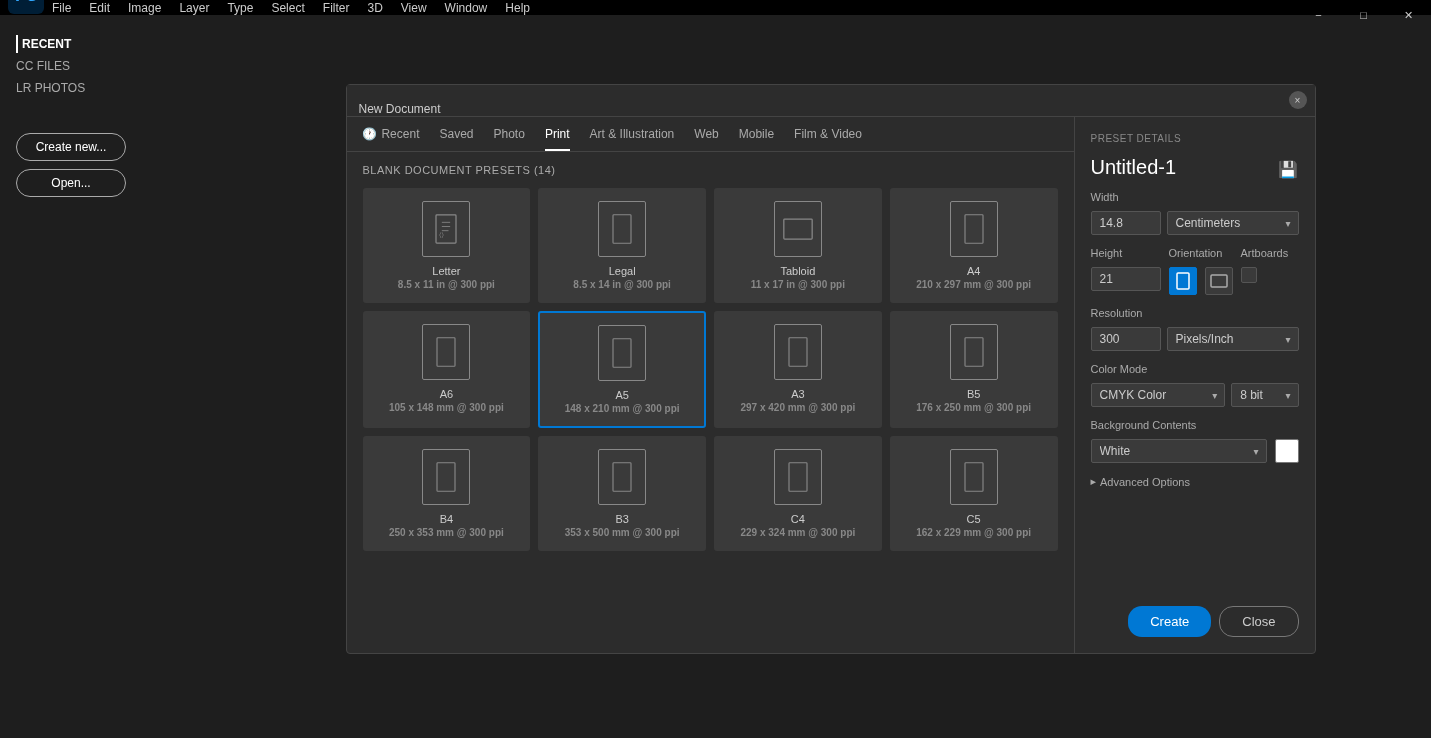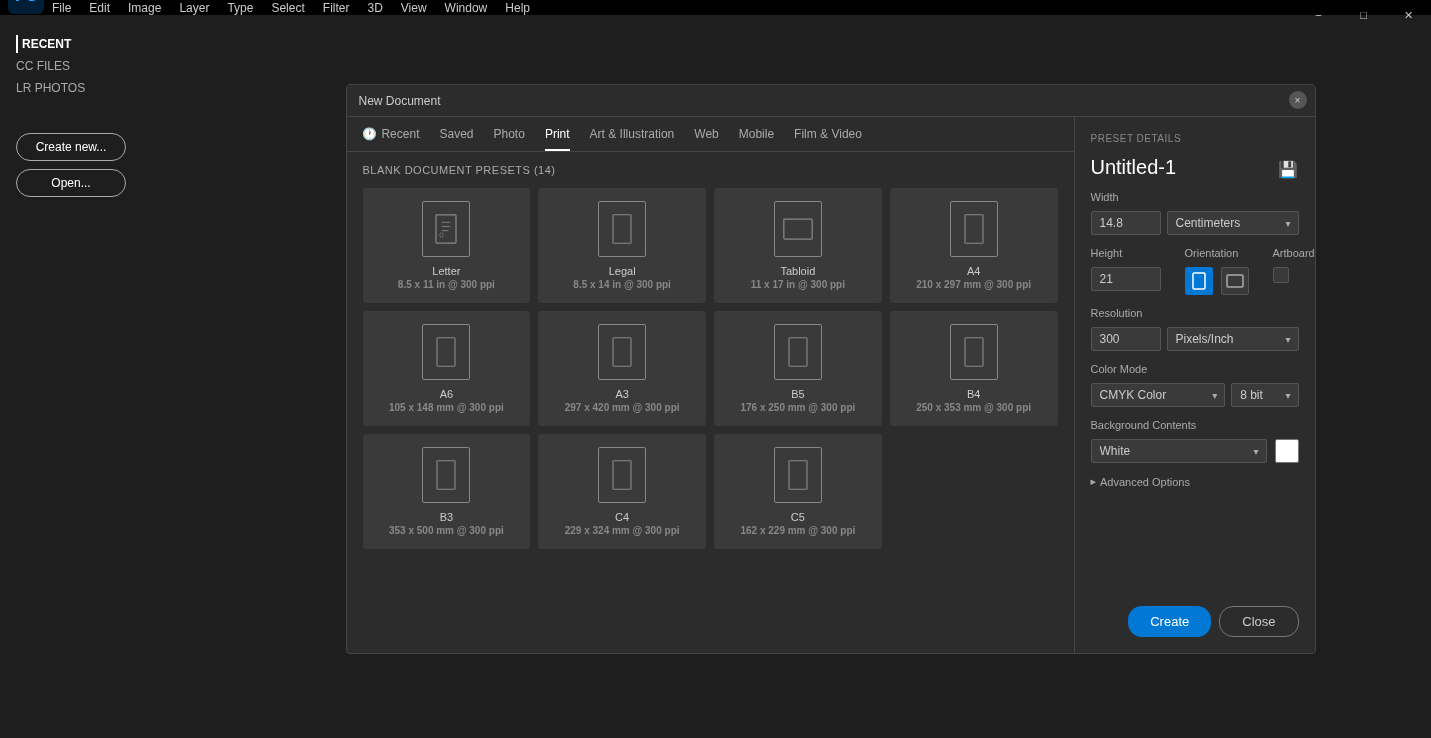--- a/index.html
+++ b/index.html
@@ -131,21 +131,21 @@
       border-radius: 4px;
       position: relative;
       display: flex;
       flex-direction: column;
     }
     .dialog-titlebar {
       height: 32px;
       background: #2c2c2c;
       border-bottom: 1px solid #444;
       display: flex;
-      align-items: center;
+      align-items: flex-end;
       padding: 0 12px;
       position: relative;
     }
     .dialog-title {
       font-size: 12px;
       color: #ccc;
     }
     .dialog-close-btn {
       position: absolute;
       right: 8px;
@@ -591,20 +591,29 @@
               <div class="preset-card">
                 <div class="preset-icon">
                   <svg viewBox="0 0 28 40" fill="none" stroke="#888" stroke-width="1.5">
                     <rect x="2" y="1" width="24" height="38" rx="1"></rect>
                   </svg>
                 </div>
                 <div class="preset-name">A6</div>
                 <div class="preset-size">105 x 148 mm @ 300 ppi</div>
               </div>
 
+              <div class="preset-card selected">
+                <div class="preset-icon">
+                  <svg viewBox="0 0 28 40" fill="none" stroke="#888" stroke-width="1.5">
+                    <rect x="2" y="1" width="24" height="38" rx="1"></rect>
+                  </svg>
+                </div>
+                <div class="preset-name">A5</div>
+                <div class="preset-size">148 x 210 mm @ 300 ppi</div>
+              </div>
 
               <div class="preset-card">
                 <div class="preset-icon">
                   <svg viewBox="0 0 28 40" fill="none" stroke="#888" stroke-width="1.5">
                     <rect x="2" y="1" width="24" height="38" rx="1"></rect>
                   </svg>
                 </div>
                 <div class="preset-name">A3</div>
                 <div class="preset-size">297 x 420 mm @ 300 ppi</div>
               </div>
@@ -679,21 +688,21 @@
                 <select>
                   <option>Centimeters</option>
                   <option>Inches</option>
                   <option>Pixels</option>
                   <option>Millimeters</option>
                 </select>
               </div>
             </div>
           </div>
 
-          <div class="field-row" style="align-items: flex-start; gap:24px;">
+          <div class="field-row" style="align-items: flex-start; gap:8px;">
             <div class="field-group" style="flex:0 0 70px;">
               <div class="field-label">Height</div>
               <input class="field-input" type="text" style="width: 70px;" value="21">
             </div>
             <div class="field-group">
               <div class="field-label">Orientation</div>
               <div class="orientation-row">
                 <div class="orient-btn active" title="Portrait">
                   <svg width="14" height="18" viewBox="0 0 14 18">
                     <rect x="1" y="1" width="12" height="16" rx="1" fill="none" stroke="currentColor" stroke-width="1.5"></rect>

